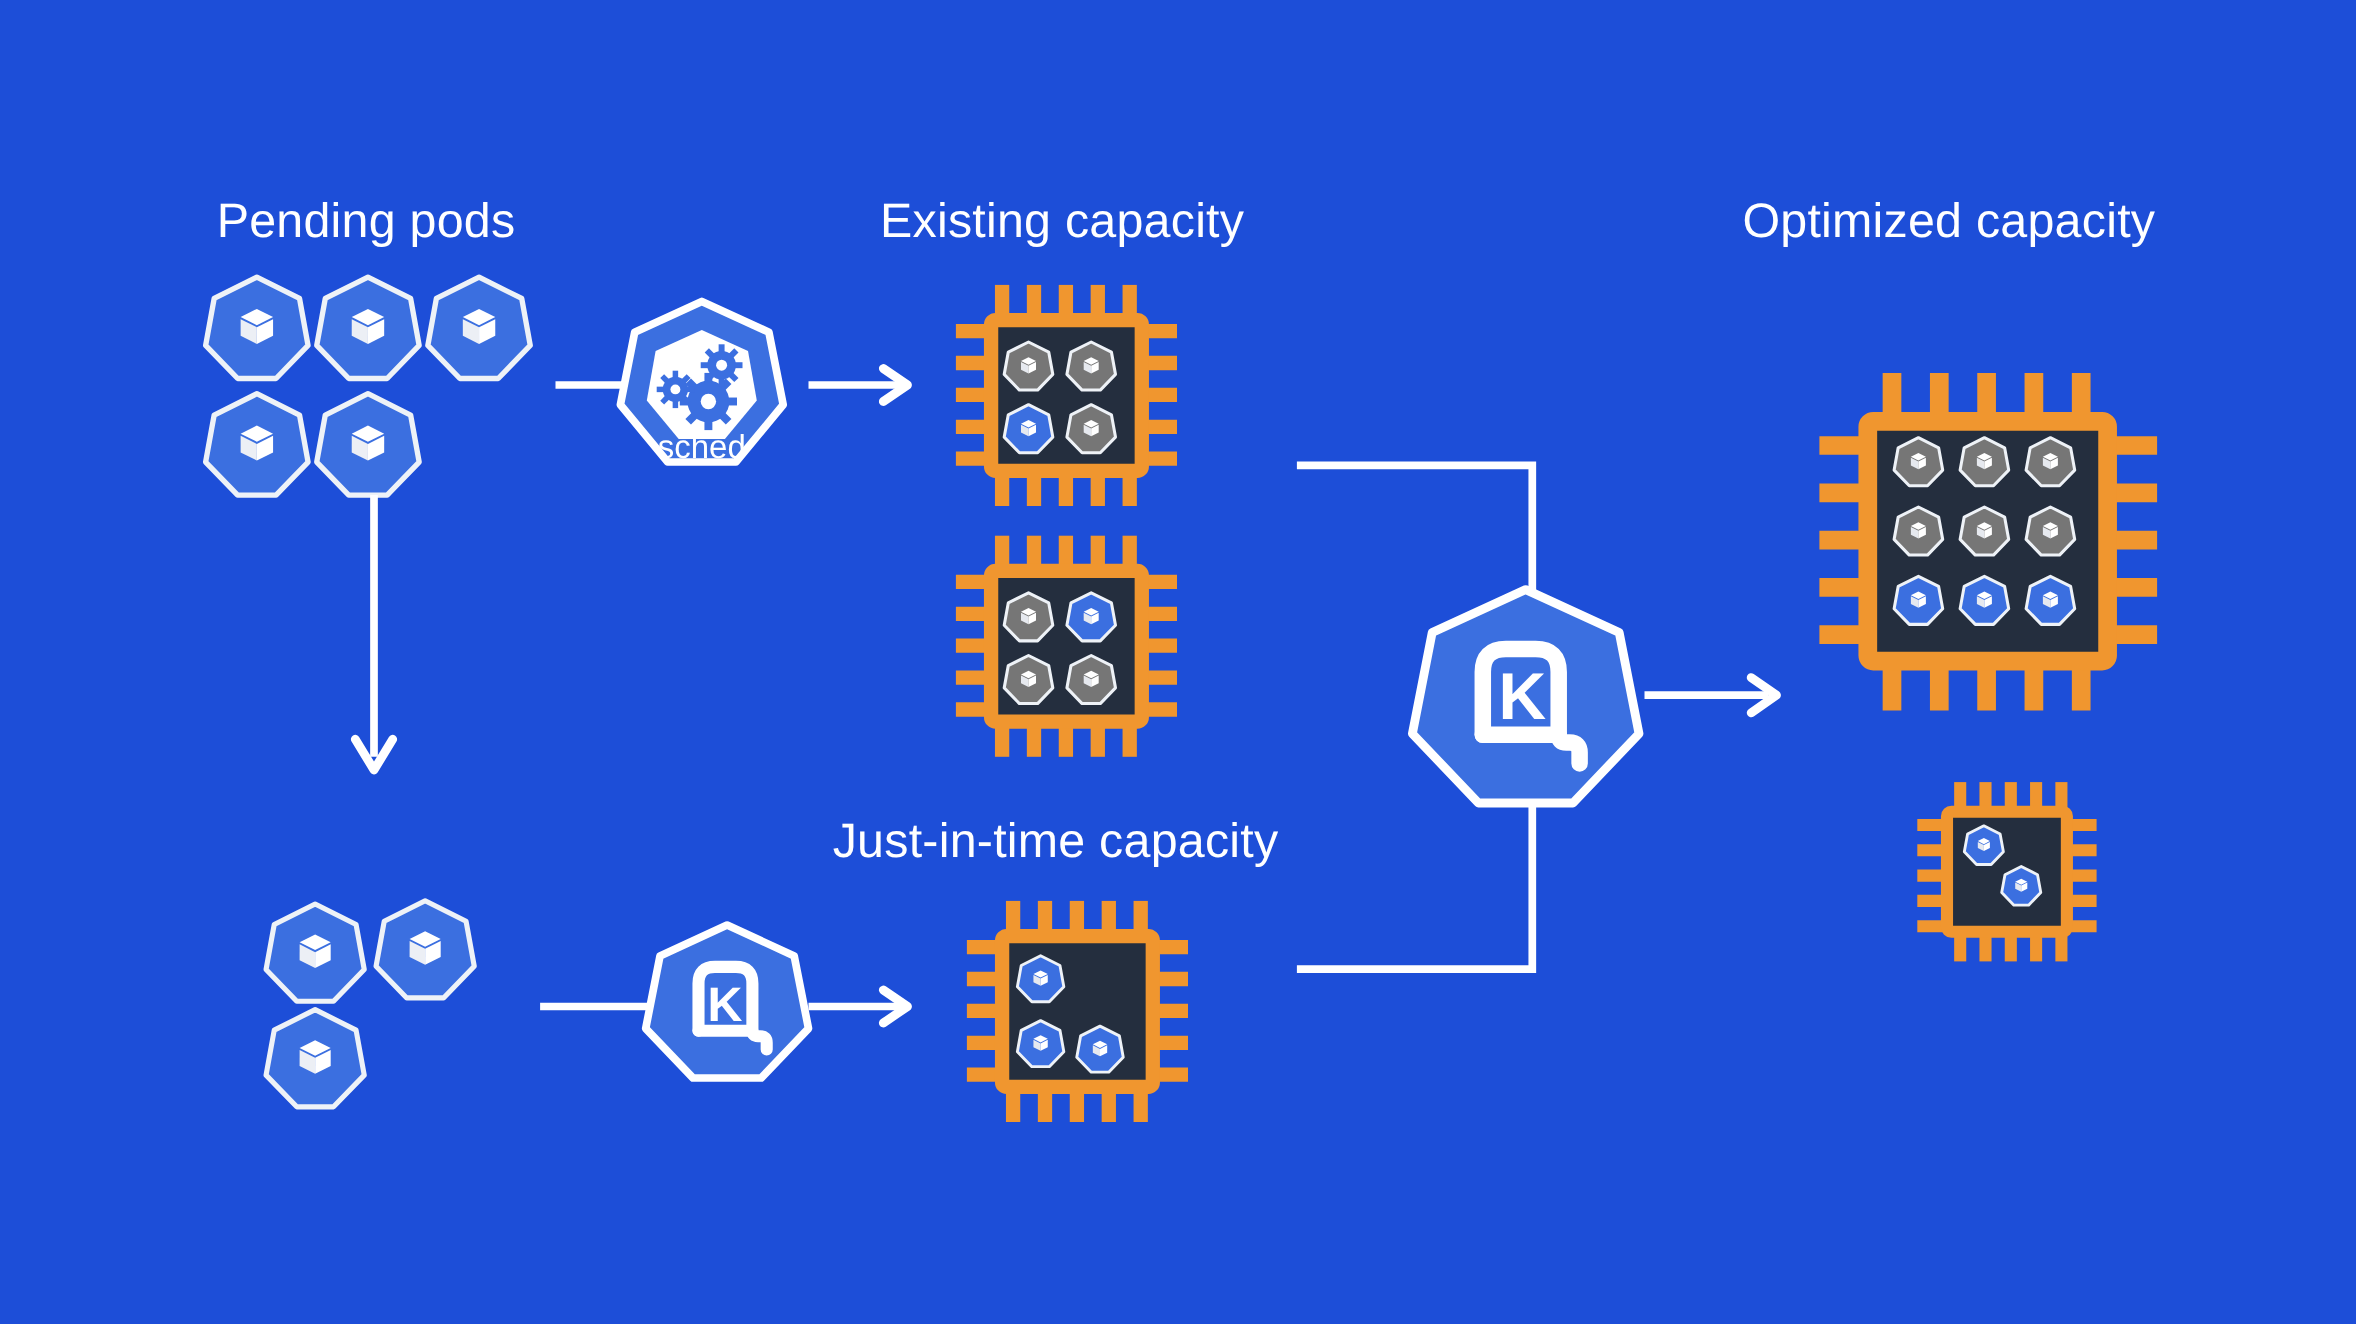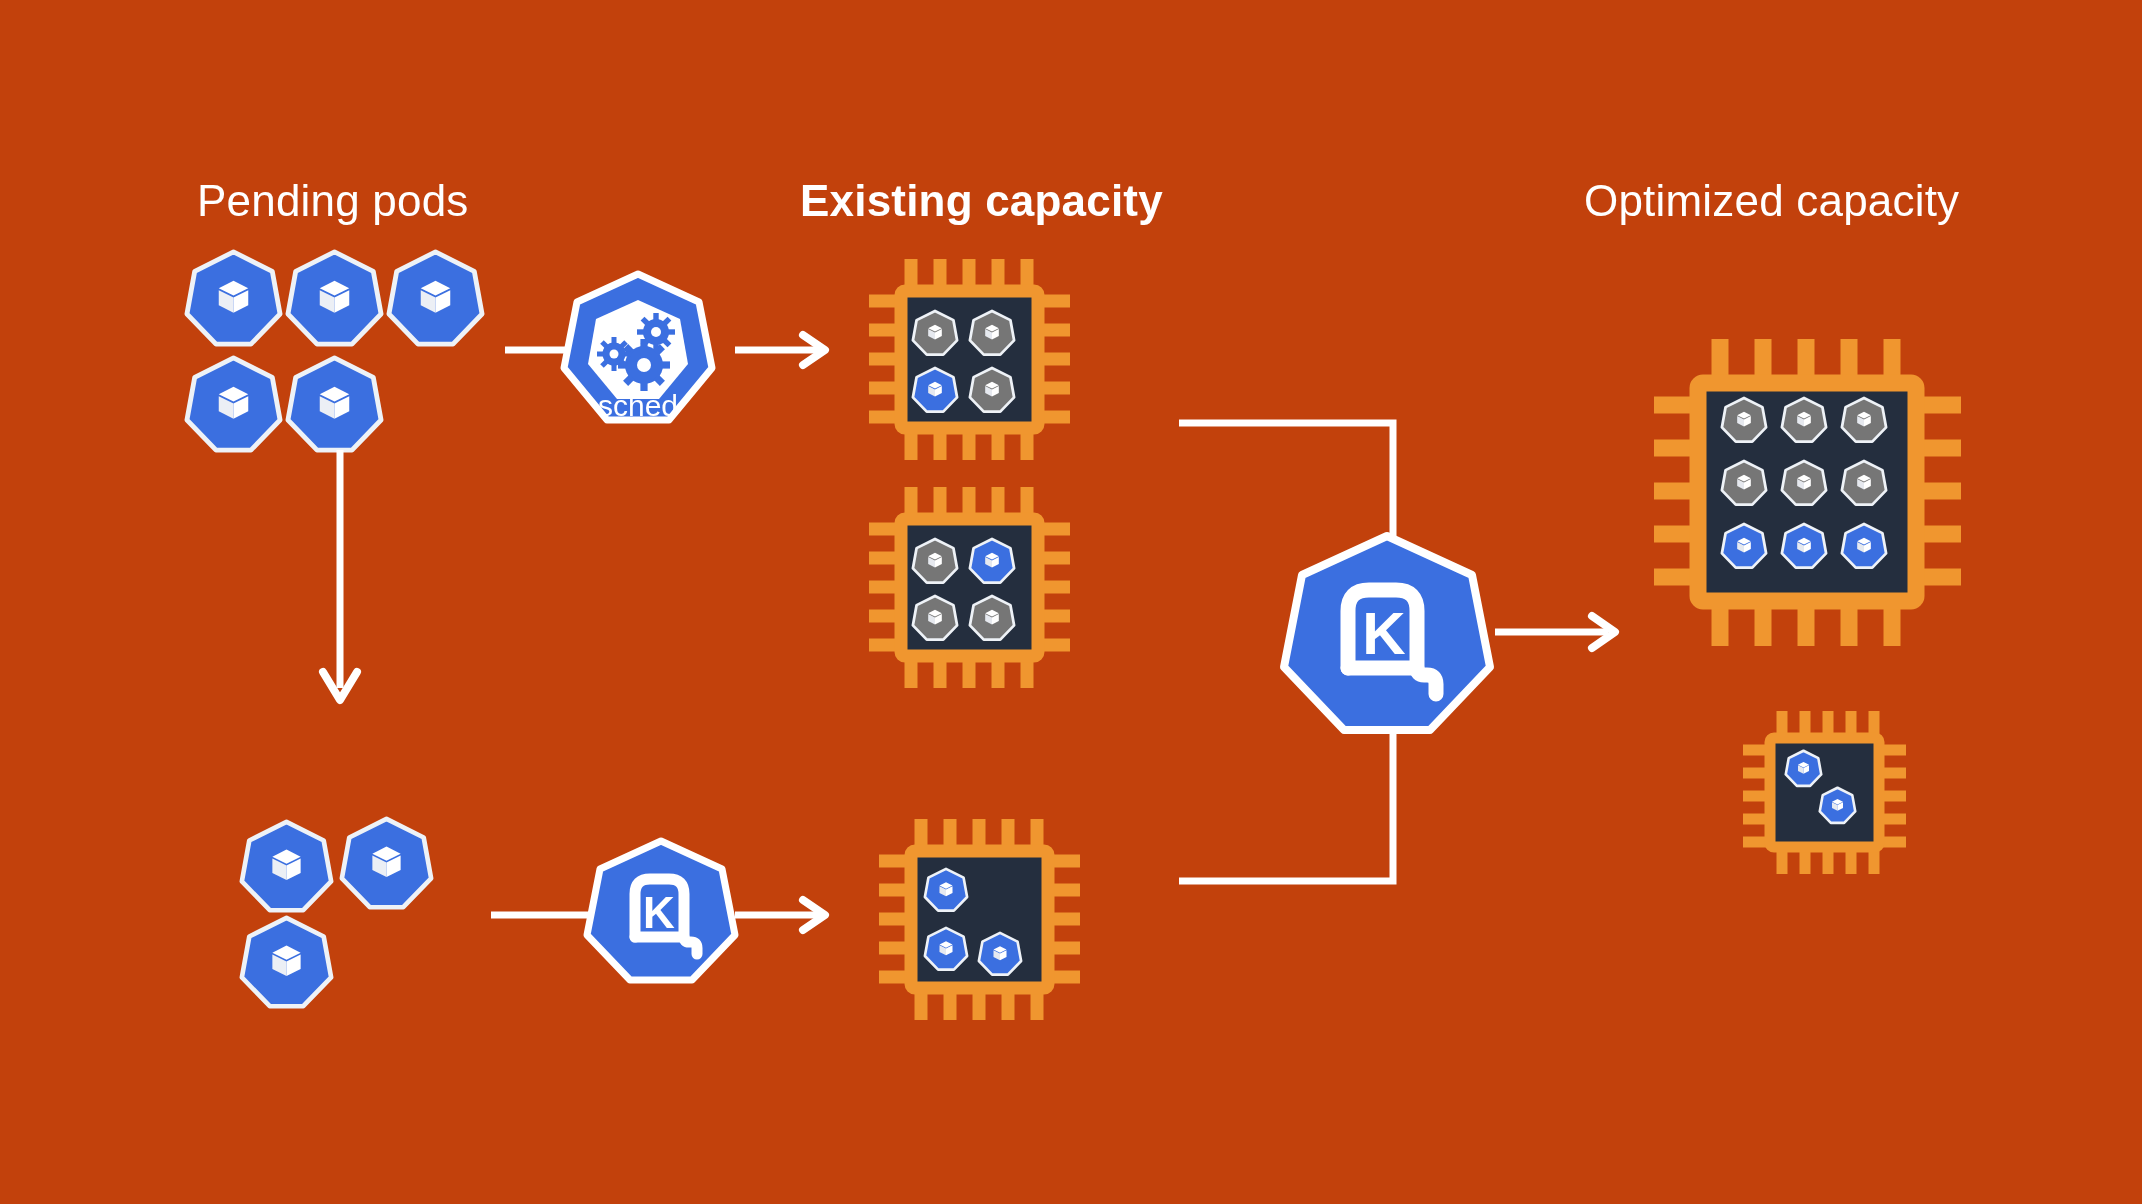--- a/index.html
+++ b/index.html
@@ -4,21 +4,21 @@
 <style>
   html, body {
     margin: 0;
     padding: 0;
     background: #242e3e;
   }
   #stage {
     position: relative;
     width: 2142px;
     height: 1204px;
-    background: #c2410c;
+    background: #1d4ed8;
     font-family: "Liberation Sans", sans-serif;
     overflow: hidden;
   }
   .label {
     position: absolute;
     color: #ffffff;
     font-size: 44px;
     font-weight: 300;
     letter-spacing: 0.2px;
     white-space: nowrap;
@@ -27,25 +27,26 @@
   .node { position: absolute; }
   svg { display: block; overflow: visible; }
 </style>
 </head>
 <body>
 
 <div id="stage">
 
   <div class="label" style="left:197px; top:176px;">Pending pods</div>
 
-  <div class="label" style="left:800px; top:176px;font-weight:bold;">Existing capacity</div>
+  <div class="label" style="left:800px; top:176px;">Existing capacity</div>
 
   <div class="label" style="left:1584px; top:176px;">Optimized capacity</div>
 
 
+  <div class="label" style="left:757px; top:740px;">Just-in-time capacity</div>
 
   <svg width="0" height="0" style="position:absolute">
     <defs>
 
       <g id="podShape">
         <polygon points="50,2 90,22 98,66 68,97 32,97 2,66 10,22" stroke="#eef2f7" stroke-width="5" stroke-linejoin="round"></polygon>
       </g>
 
       <g id="cubeGlyph">
         <polygon points="0,-19 19,-9.5 0,0 -19,-9.5" fill="#ffffff"></polygon>

